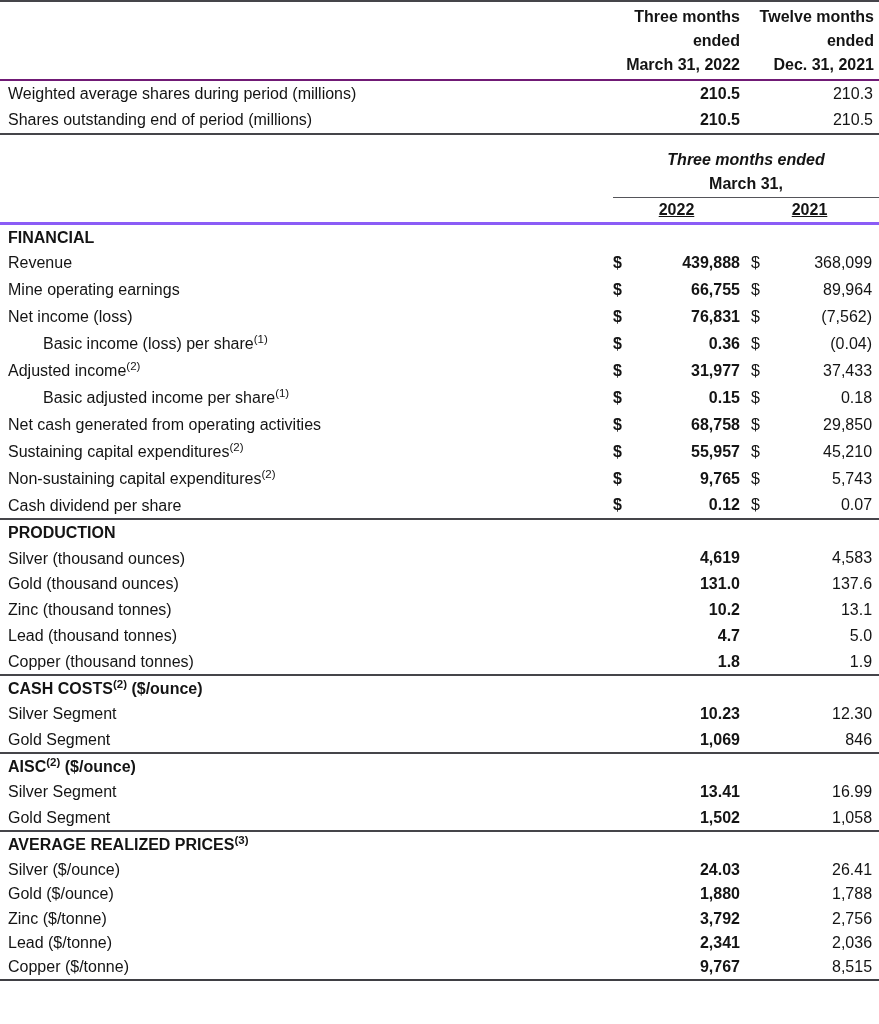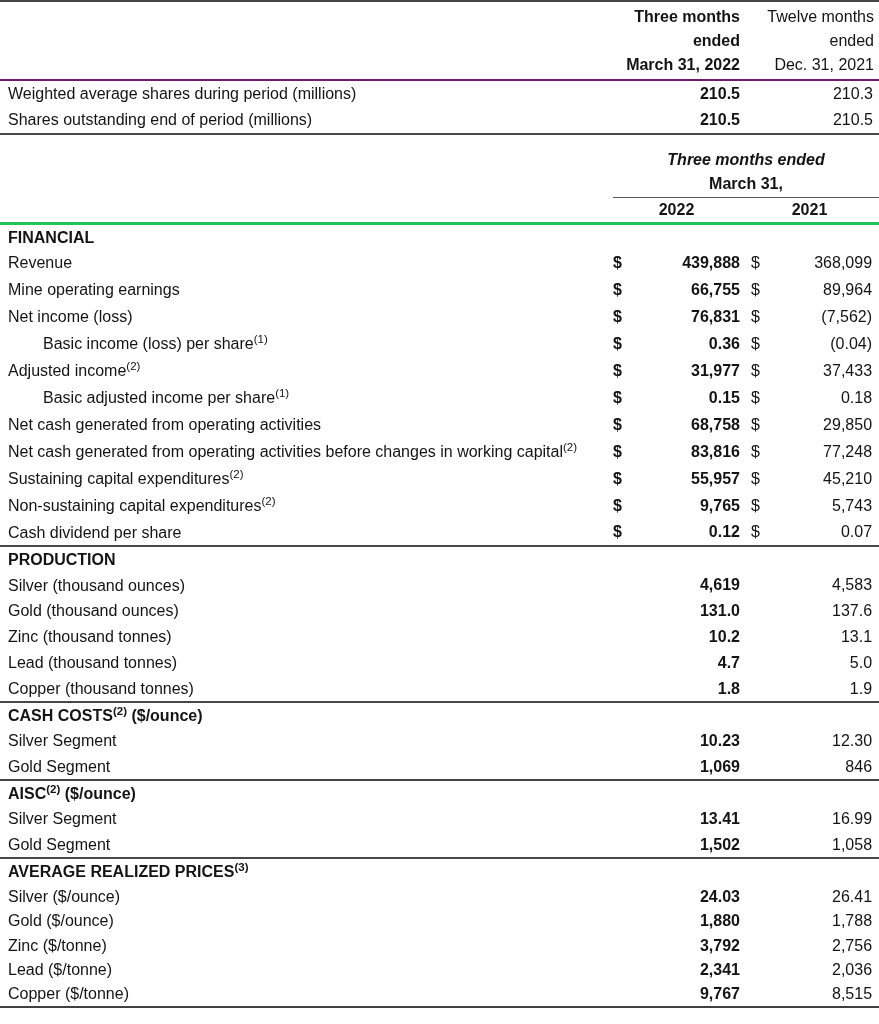--- a/index.html
+++ b/index.html
@@ -15,42 +15,42 @@
   table { border-collapse: collapse; table-layout: fixed; width: 879px; }
   td { padding: 0; vertical-align: middle; font-size: 16px; color: #141414; line-height: 1.2; }
   .b { font-weight: bold; }
   .sup { font-size: 11.5px; vertical-align: 6px; }
 
   
   .shares-table { border-top: 2px solid #45454a; border-bottom: 2px solid #45454a; }
   .shares-table thead td { border-bottom: 2px solid #701a75; padding-top: 3px; padding-bottom: 2px; }
   .shares-table .hline { line-height: 24px; text-align: right; white-space: nowrap; }
   .shares-table td.hc1 { font-weight: bold; }
-  .shares-table td.hc2 .hline { padding-right: 5px; }
+  .shares-table td.hc2 .hline { padding-right: 5px; font-weight: bold; }
   col.s-label { width: 588px; }
   col.s-v1 { width: 152px; }
   col.s-v2 { width: 139px; }
   .shares-table tbody td { height: 27px; }
   .shares-table td.lbl { padding-left: 8px; }
   .shares-table td.val { text-align: right; white-space: nowrap; }
   .shares-table td.v2 { padding-right: 6px; }
 
   .gap { height: 12px; }
 
   
   col.c-label { width: 613px; }
   col.c-cur1 { width: 20px; }
   col.c-val1 { width: 107px; }
   col.c-cur2 { width: 24px; }
   col.c-val2 { width: 115px; }
   .main-table { border-bottom: 2.5px solid #3f3f44; }
   .main-table thead td { font-weight: bold; }
   tr.h1 td.period { text-align: center; height: 24px; padding-top: 2px; font-style: italic; }
   tr.h2 td.period { text-align: center; height: 26px; border-bottom: 1.5px solid #55555a; }
-  tr.h3 td { height: 26px; border-bottom: 3px solid #22c55e; }
+  tr.h3 td { height: 26px; border-bottom: 3px solid #8b5cf6; text-decoration: underline; }
   tr.h3 td.year { text-align: center; }
   tr.section-row td { font-weight: bold; height: 26px; padding-left: 8px; border-top: 2px solid #45454a; white-space: nowrap; margin-top: 36px; }
   tr.section-row.first td { border-top: none; }
   tr.r td { height: 26px; }
   tr.r.fin td { height: 27px; }
   tr.r.avg td { height: 24.5px; padding-left: 8px; }
   td.lbl { padding-left: 8px; white-space: nowrap; }
   td.lbl.ind { padding-left: 43px; }
   td.cur { text-align: left; white-space: nowrap; }
   td.cur2 { padding-left: 11px; }
@@ -170,27 +170,20 @@
         <td class="val val2">0.18</td>
       </tr>
       <tr class="r fin">
         <td class="lbl"><span>Net cash generated from operating activities</span><span class="sup"></span></td>
         <td class="cur b">$</td>
         <td class="val b">68,758</td>
         <td class="cur cur2">$</td>
         <td class="val val2">29,850</td>
       </tr>
       <tr class="r fin">
-        <td class="lbl"><span>Net cash generated from operating activities before changes in working capital</span><span class="sup">(2)</span></td>
-        <td class="cur b">$</td>
-        <td class="val b">83,816</td>
-        <td class="cur cur2">$</td>
-        <td class="val val2">77,248</td>
-      </tr>
-      <tr class="r fin">
         <td class="lbl"><span>Sustaining capital expenditures</span><span class="sup">(2)</span></td>
         <td class="cur b">$</td>
         <td class="val b">55,957</td>
         <td class="cur cur2">$</td>
         <td class="val val2">45,210</td>
       </tr>
       <tr class="r fin">
         <td class="lbl"><span>Non-sustaining  capital expenditures</span><span class="sup">(2)</span></td>
         <td class="cur b">$</td>
         <td class="val b">9,765</td>

